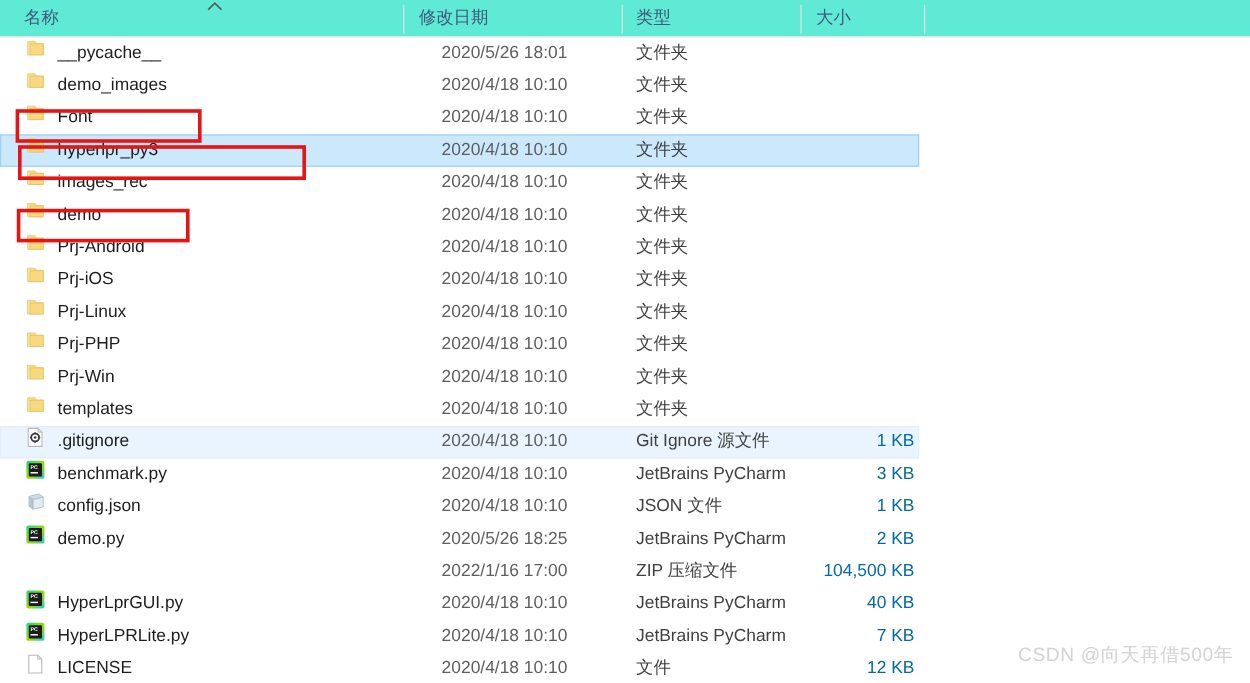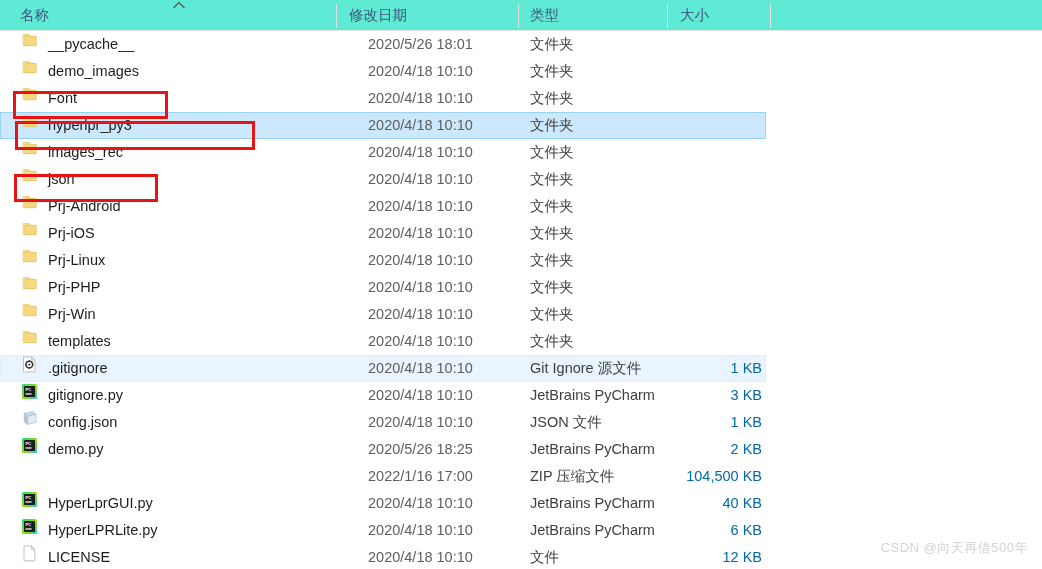--- a/index.html
+++ b/index.html
@@ -149,21 +149,21 @@
     box-sizing: border-box;
     pointer-events: none;
     background: transparent;
   }
 
   
   .watermark {
     position: absolute;
     right: 14px;
     bottom: 12px;
-    font-size: 13px;
+    font-size: 16px;
     color: #d3d3d3;
     letter-spacing: 0.5px;
     white-space: nowrap;
     font-family: "Liberation Sans", "DejaVu Sans", sans-serif;
   }
 </style>
 </head>
 <body>
 
 <div id="explorer">
@@ -288,21 +288,21 @@
         <div class="rowbg"></div>
         <div class="cell c-name">
           <div class="name-inner">
             <span class="icon">
               <svg width="19" height="19" viewBox="0 0 19 19">
                 <path d="M3 3.5 h6.2 l1.4 1.8 H16 v9.4 H3 z" fill="#fbe3a0" stroke="#e8c86a" stroke-width="0.7"></path>
                 <path d="M3 3.5 h6.2 l1.4 1.8 H5.4 z" fill="#f6d483"></path>
                 <rect x="5" y="5.6" width="11" height="9.1" fill="#f9d97f" stroke="#e4c268" stroke-width="0.7"></rect>
               </svg>
             </span>
-            <span class="name-text">json</span>
+            <span class="name-text">demo</span>
           </div>
         </div>
         <div class="cell c-date">2020/4/18 10:10</div>
         <div class="cell c-type">文件夹</div>
         <div class="cell c-size"></div>
       </div>
       <div class="row">
         <div class="rowbg"></div>
         <div class="cell c-name">
           <div class="name-inner">
@@ -447,21 +447,21 @@
                     <stop offset="55%" stop-color="#9bd900"></stop>
                     <stop offset="100%" stop-color="#21c8e0"></stop>
                   </linearGradient>
                 </defs>
                 <rect x="2" y="2" width="15" height="15" rx="1.6" fill="url(#pcg)"></rect>
                 <rect x="4" y="4" width="11" height="11" rx="0.8" fill="#1c1c1c"></rect>
                 <text x="5.4" y="8.6" font-family="Liberation Sans, sans-serif" font-size="4.4" fill="#ffffff" font-weight="bold">PC</text>
                 <rect x="5.4" y="11.4" width="6.2" height="1.2" fill="#ffffff"></rect>
               </svg>
             </span>
-            <span class="name-text">gitignore.py</span>
+            <span class="name-text">benchmark.py</span>
           </div>
         </div>
         <div class="cell c-date">2020/4/18 10:10</div>
         <div class="cell c-type">JetBrains PyCharm</div>
         <div class="cell c-size">3 KB</div>
       </div>
       <div class="row">
         <div class="rowbg"></div>
         <div class="cell c-name">
           <div class="name-inner">
@@ -554,21 +554,21 @@
                 <rect x="4" y="4" width="11" height="11" rx="0.8" fill="#1c1c1c"></rect>
                 <text x="5.4" y="8.6" font-family="Liberation Sans, sans-serif" font-size="4.4" fill="#ffffff" font-weight="bold">PC</text>
                 <rect x="5.4" y="11.4" width="6.2" height="1.2" fill="#ffffff"></rect>
               </svg>
             </span>
             <span class="name-text">HyperLPRLite.py</span>
           </div>
         </div>
         <div class="cell c-date">2020/4/18 10:10</div>
         <div class="cell c-type">JetBrains PyCharm</div>
-        <div class="cell c-size">6 KB</div>
+        <div class="cell c-size">7 KB</div>
       </div>
       <div class="row">
         <div class="rowbg"></div>
         <div class="cell c-name">
           <div class="name-inner">
             <span class="icon">
               <svg width="19" height="19" viewBox="0 0 19 19">
                 <path d="M4 2 h7.4 l3.4 3.3 v11.5 h-10.8 z" fill="#ffffff" stroke="#b9b9b9" stroke-width="0.9"></path>
                 <path d="M11.4 2 v3.3 h3.4 z" fill="#e4e4e4" stroke="#b9b9b9" stroke-width="0.7"></path>
               </svg>

